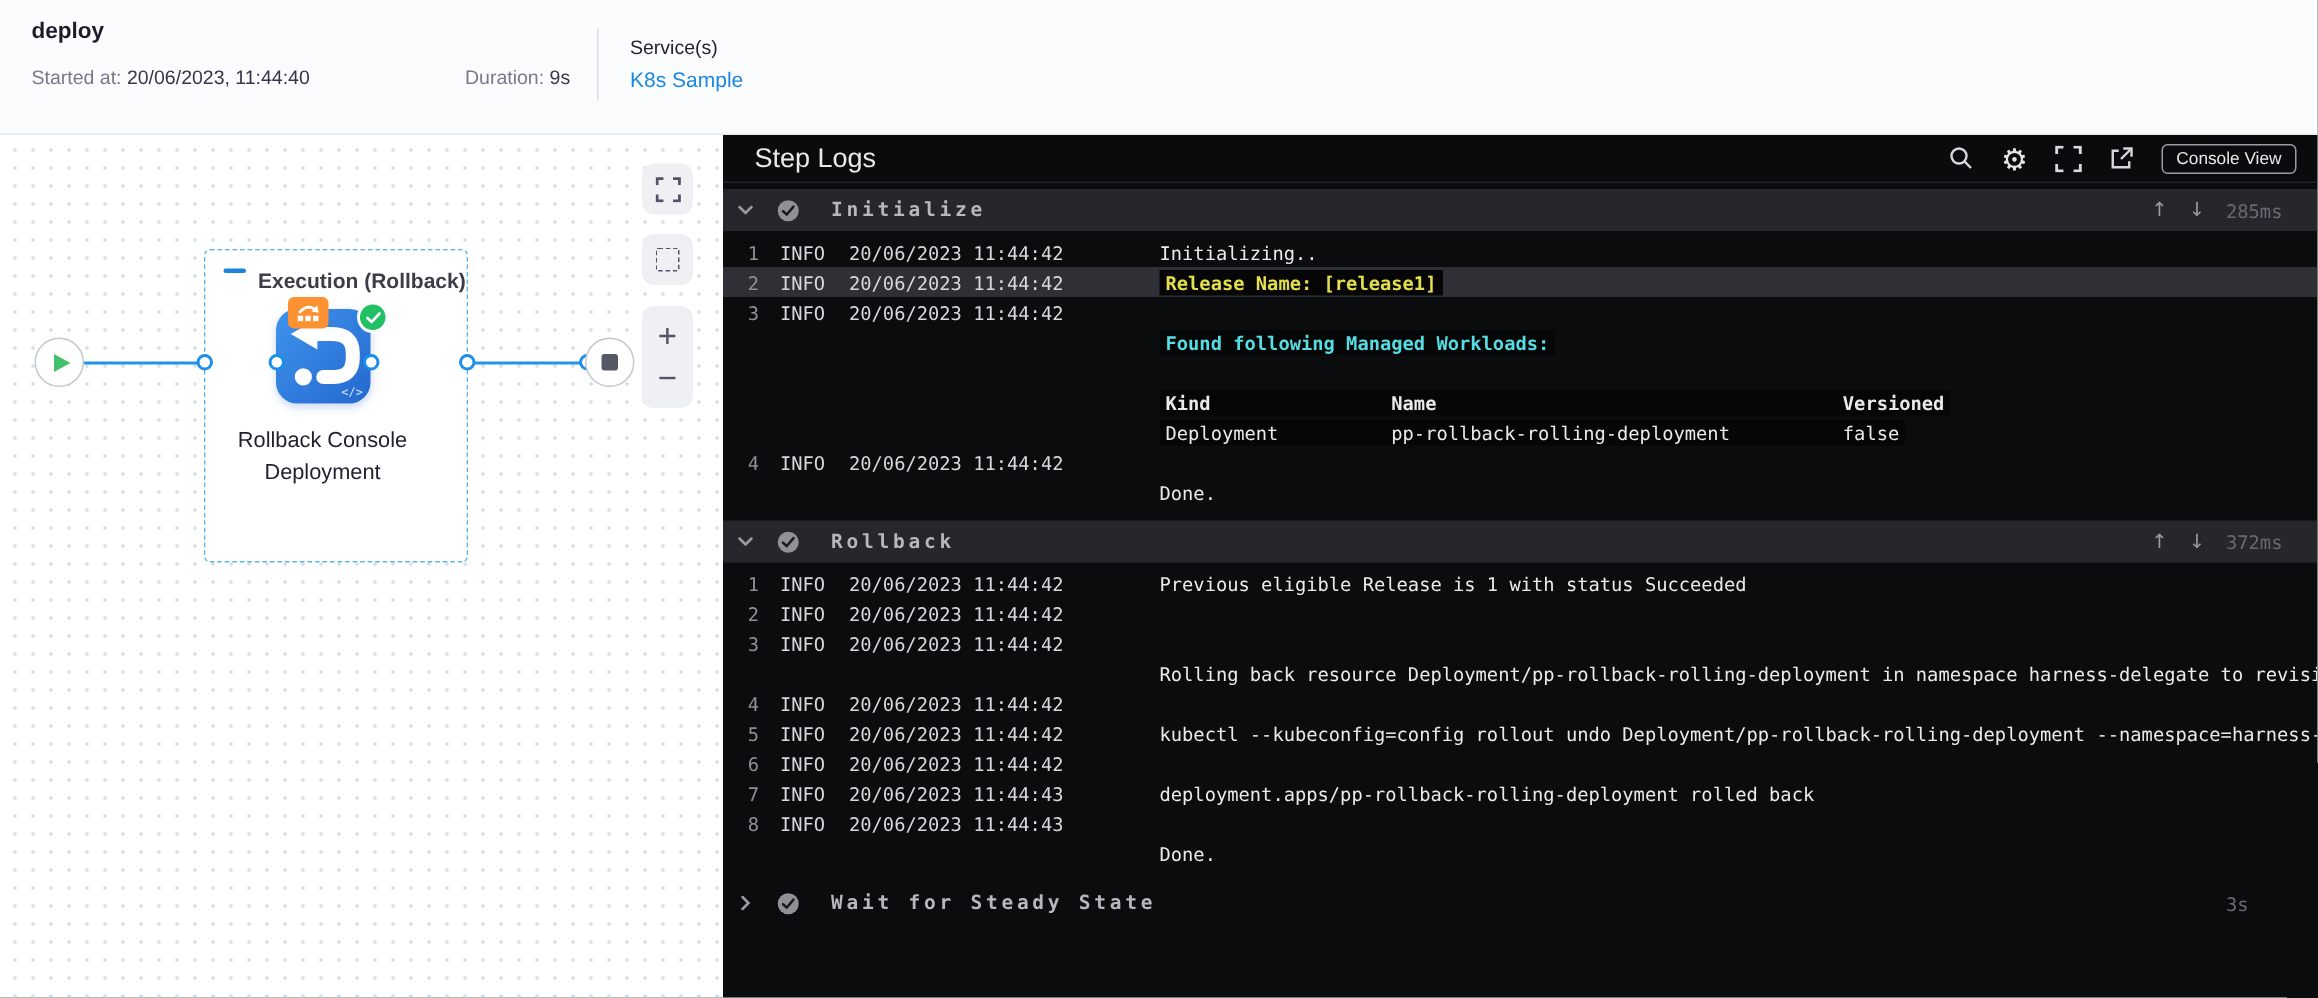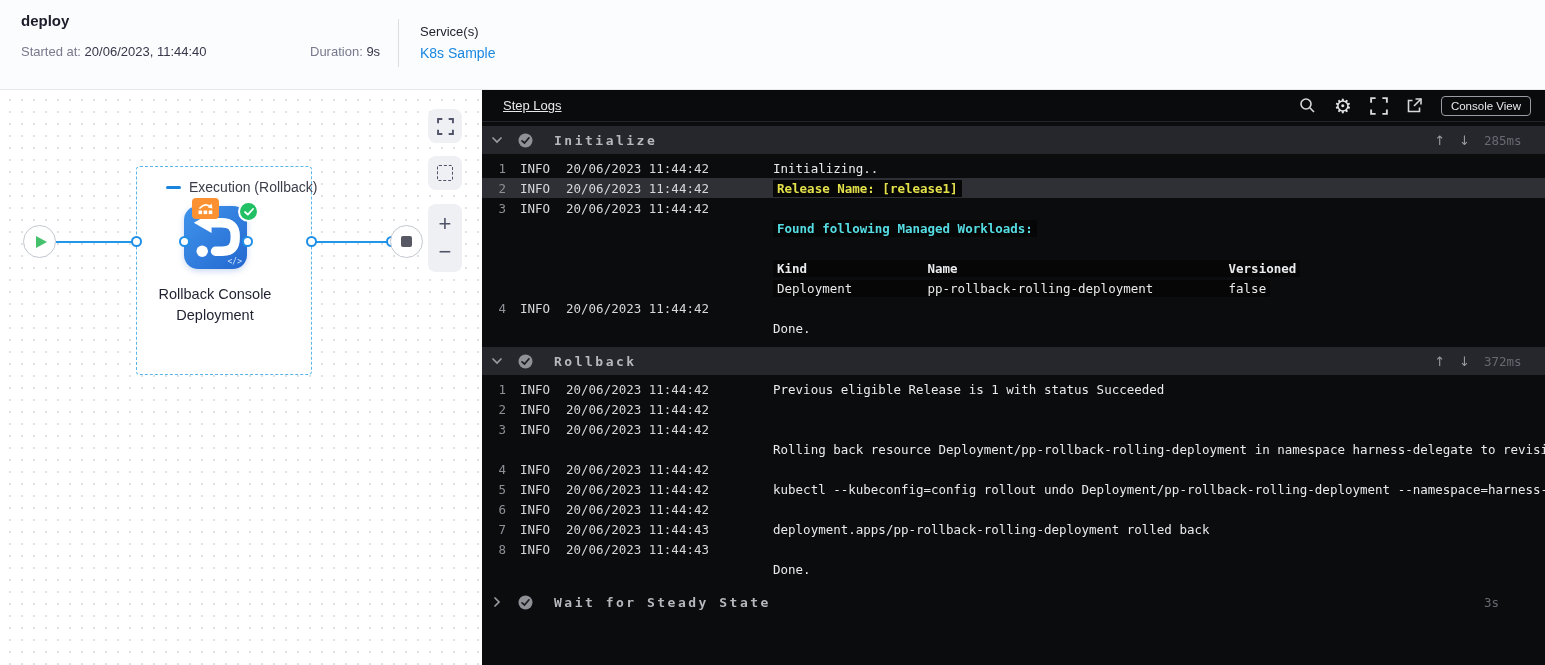--- a/index.html
+++ b/index.html
@@ -36,21 +36,21 @@
   .start-node { left:23px; top:135px; }
   .end-node { left:390px; top:135px; }
   .play-tri { width:0; height:0; border-left:11px solid #45c06c; border-top:6.5px solid transparent; border-bottom:6.5px solid transparent; margin-left:3px; }
   .stop-sq { width:11px; height:11px; background:#565863; border-radius:2px; }
   .edge { position:absolute; height:0; top:151px; }
   .edge.solid { border-top:2px solid #2196e8; }
   .edge.dashed { border-top:2px dashed #a8adb5; }
   .port { position:absolute; width:11px; height:11px; border-radius:50%; background:#fff; border:2px solid #1d8fe8; top:146px; }
   .group-box { position:absolute; left:136px; top:76px; width:176px; height:209px;
     background:#fff; border:1px dashed #5ab6ea; border-radius:4px; }
-  .group-label-row { position:absolute; left:29px; top:12px; display:flex; align-items:center; gap:8px; }
+  .group-label-row { position:absolute; left:12px; top:12px; display:flex; align-items:flex-start; gap:8px;font-weight:bold; }
   .collapse-minus { width:15px; height:3px; background:#1b84dd; border-radius:2px; cursor:pointer; }
   .group-label { font-size:14px; color:#3c3d49; white-space:nowrap; }
   .step-icon { position:absolute; left:184px; top:116px; width:63px; height:63px; border-radius:14px;
     background:linear-gradient(135deg,#3f94ec,#2468d0); cursor:pointer;
     box-shadow:0 2px 6px rgba(40,100,200,.25); }
   .code-mark { position:absolute; right:5px; bottom:3px; font-size:8px; color:#cfe4ff; font-family:"DejaVu Sans Mono", monospace; }
   .badge-rollout { position:absolute; left:192px; top:108px; width:27px; height:21px; background:#fb9130;
     border-radius:4px; display:flex; align-items:center; justify-content:center; cursor:default; }
   .badge-check { position:absolute; left:240px; top:113px; width:17px; height:17px; border-radius:50%;
     background:#21c065; box-shadow:0 0 0 2px #fff; display:flex; align-items:center; justify-content:center; }
@@ -62,21 +62,21 @@
   .btn-expand { top:19px; height:34px; }
   .btn-marquee { top:66px; height:34px; }
   .btn-zoom { top:114px; height:68px; gap:6px; }
   .marquee-ico { width:16px; height:16px; border:1.6px dashed #515468; border-radius:2px; }
   .zoom-txt { font-size:22px; color:#515468; line-height:22px; font-weight:400; cursor:pointer; }
 
   
   .log-panel { position:absolute; left:482px; top:0; width:1063px; height:575px; background:#0b0c0e; overflow:hidden; }
   .log-toolbar { position:absolute; left:0; top:0; width:1063px; height:32px; background:#0a0b0d;
     border-bottom:1px solid #232429; display:flex; align-items:center; }
-  .log-title { color:#e8e9eb; font-size:13px; margin-left:21px;text-decoration:underline; }
+  .log-title { color:#e8e9eb; font-size:18px; margin-left:21px; }
   .tb-right { margin-left:auto; display:flex; align-items:center; gap:18px; margin-right:14px; }
   .tb-ico { display:flex; align-items:center; justify-content:center; cursor:pointer; color:#d7d8db; }
   .gear-glyph { font-size:20px; line-height:20px; color:#e3e4e6; font-family:"DejaVu Sans", sans-serif; }
   .console-btn { border:1px solid #9a9ca3; border-radius:4px; color:#e8e9eb; font-size:11.5px;
     padding:3px 9px; cursor:pointer; white-space:nowrap; }
 
   .log-sections { position:absolute; left:0; top:33px; width:1063px; height:542px; overflow:hidden;
     font-family:"DejaVu Sans Mono","Liberation Mono", monospace; }
   .log-section { margin-top:0; }
   .sec-header { height:28px; display:flex; align-items:center; background:#26272d; cursor:pointer; margin-top:3px; }

